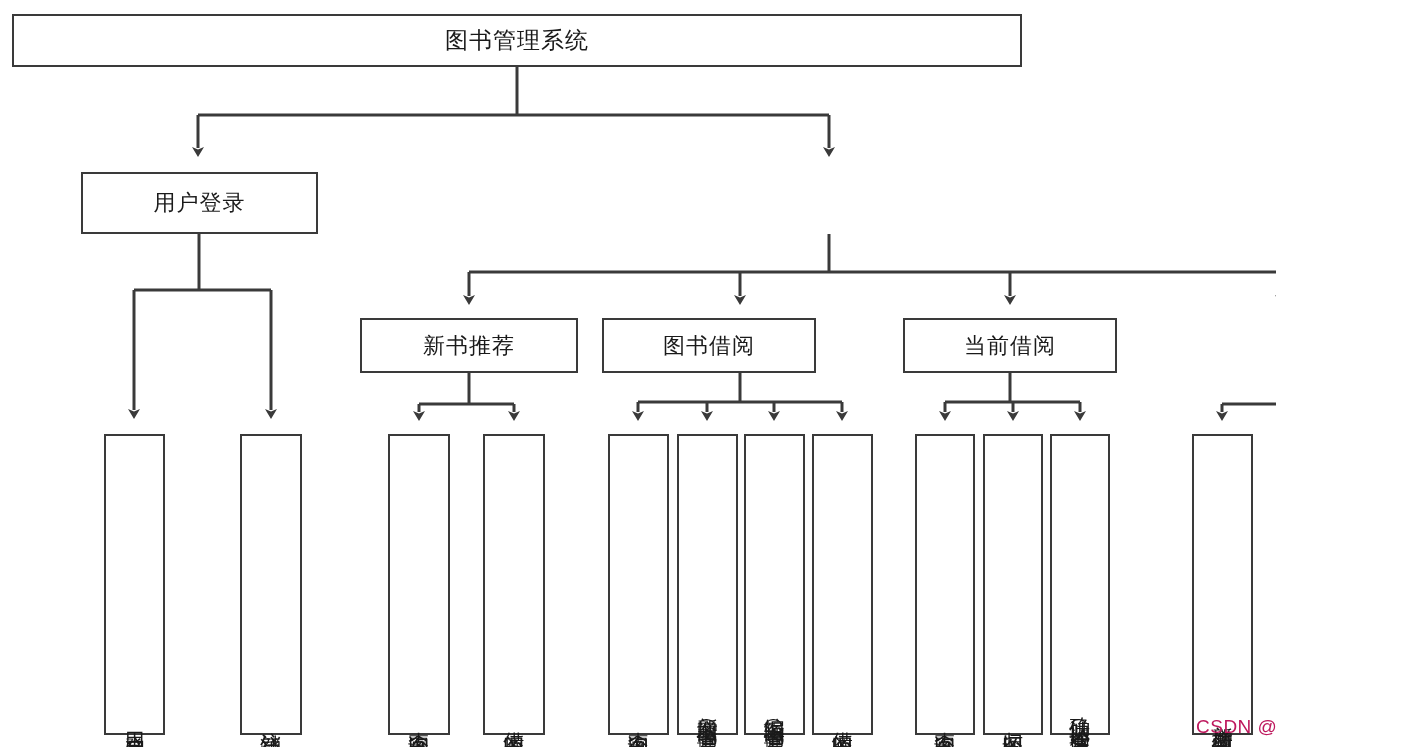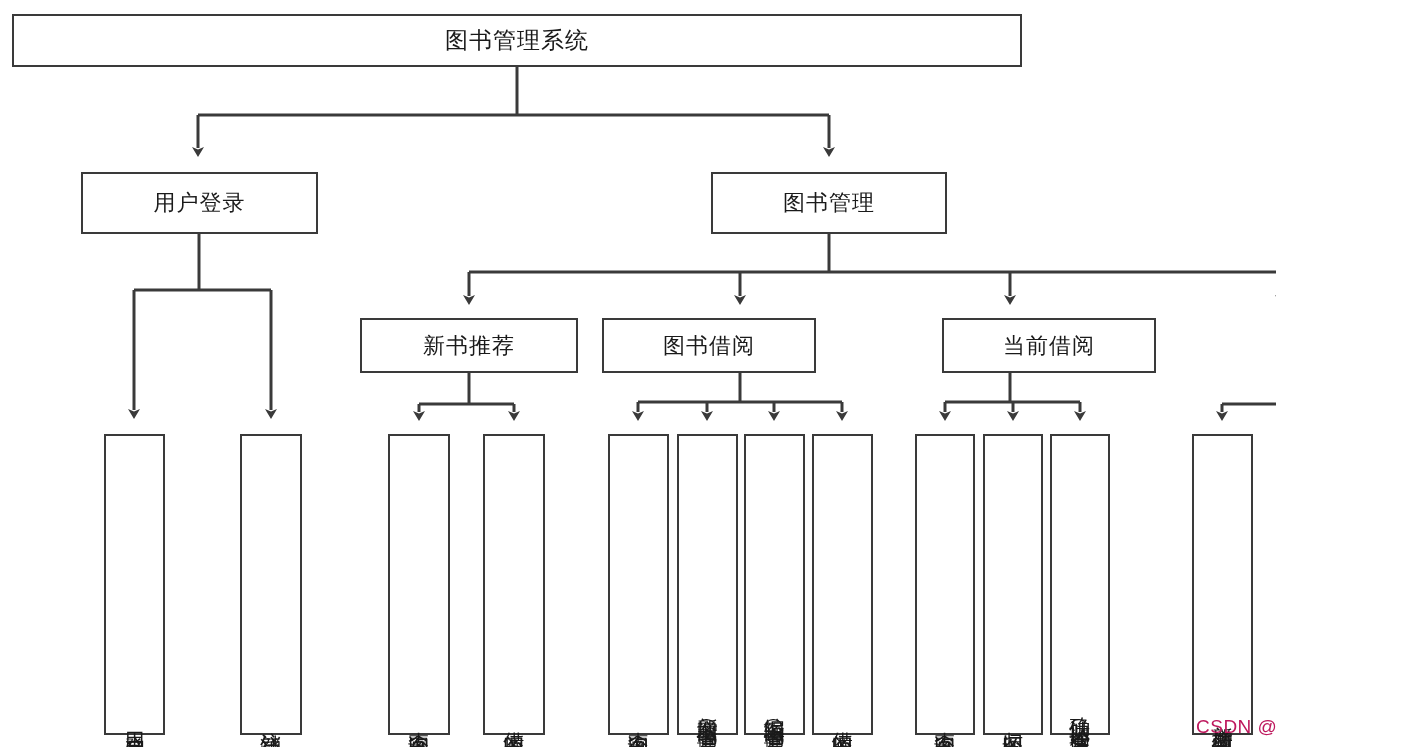--- a/index.html
+++ b/index.html
@@ -119,31 +119,28 @@
     </g>
   </svg>
 
   <div class="node root" style="left:12px; top:14px; width:1010px; height:53px;">
     <span>图书管理系统</span>
   </div>
 
   <div class="node h" style="left:81px; top:172px; width:237px; height:62px;">
     <span>用户登录</span>
   </div>
-  <div class="node h" style="left:711px; top:172px; width:236px; height:62px;">
-    <span>图书管理</span>
-  </div>
 
   <div class="node h" style="left:360px; top:318px; width:218px; height:55px;">
     <span>新书推荐</span>
   </div>
   <div class="node h" style="left:602px; top:318px; width:214px; height:55px;">
     <span>图书借阅</span>
   </div>
-  <div class="node h" style="left:942px; top:318px; width:214px; height:55px;text-align:center;">
+  <div class="node h" style="left:903px; top:318px; width:214px; height:55px;text-align:center;">
     <span>当前借阅</span>
   </div>
 
   <div class="node leaf" style="left:104px; top:434px; width:61px; height:301px;">
     <span class="vtext">用户登录</span>
   </div>
   <div class="node leaf" style="left:240px; top:434px; width:62px; height:301px;">
     <span class="vtext">注销登录</span>
   </div>
 

